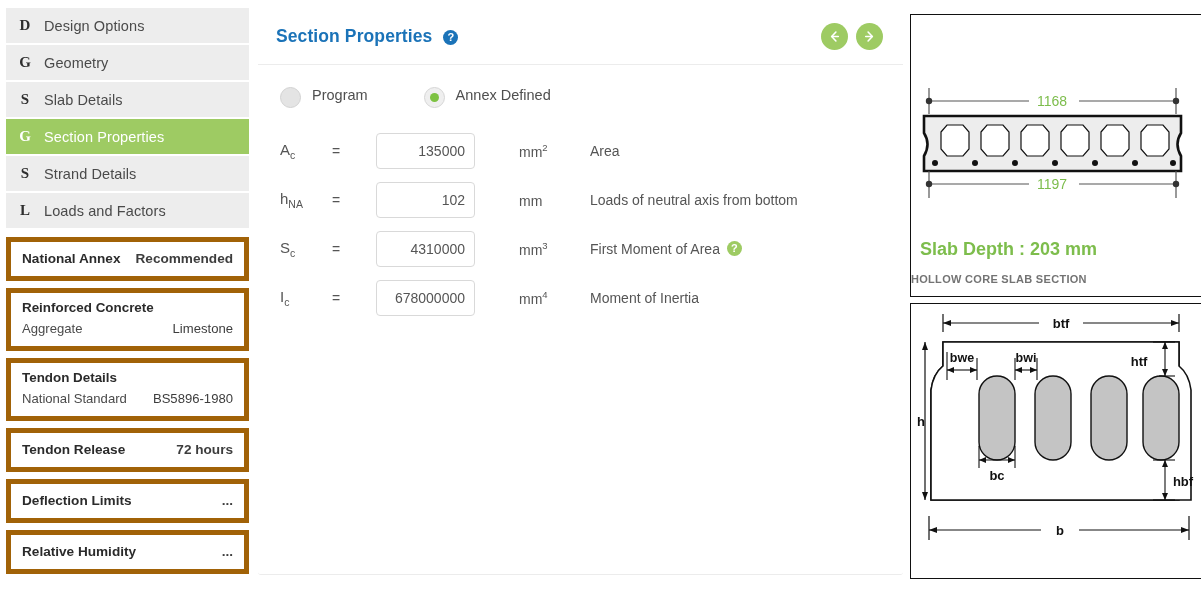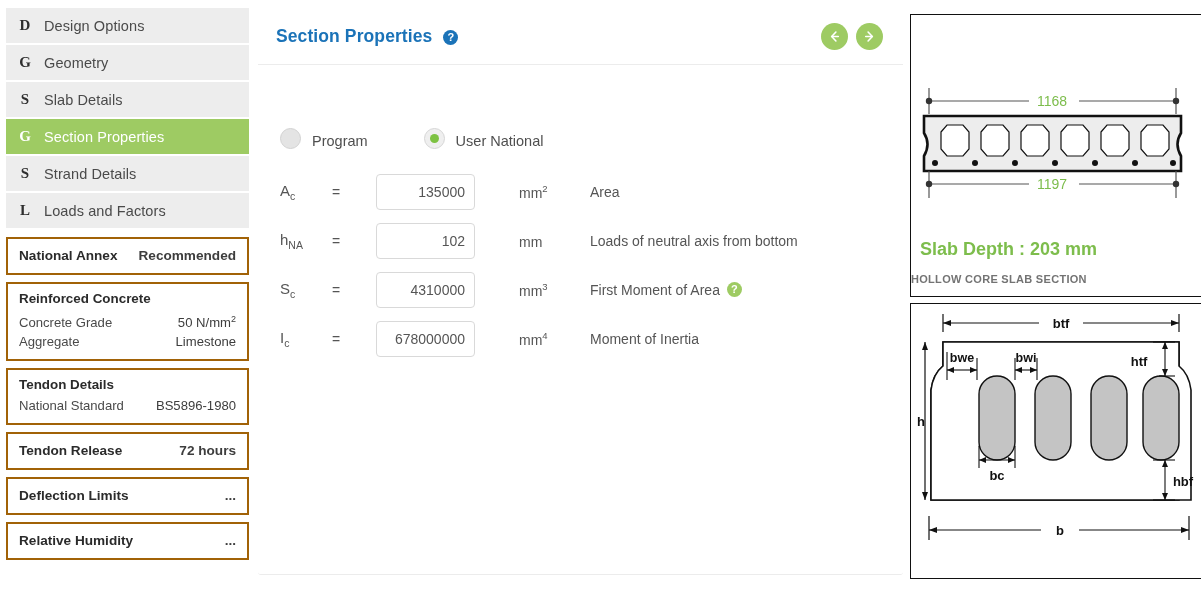--- a/index.html
+++ b/index.html
@@ -32,21 +32,21 @@
     color: #2e2e2e;
   }
   .nav-item.active .nav-icon { color: #ffffff; }
   .nav-label {
     font-size: 14.5px; color: #4a4a4a; letter-spacing: .1px;
   }
   .nav-item.active .nav-label { color: #ffffff; }
 
   
   .card {
-    border: 2px solid #a16207;
+    border: 5px solid #a16207;
     background: #fff;
     margin-top: 7px;
     padding: 7px 11px 8px 11px;
   }
   .card-row {
     display: flex; align-items: baseline;
     font-size: 13.2px; color: #3d3d3d;
     line-height: 19px;
   }
   .card-row .k { flex: 0 0 auto; }
@@ -92,21 +92,21 @@
     background: #9ecb63; color: #fff;
     display: flex; align-items: center; justify-content: center;
     cursor: pointer;
   }
   .arrow-btn svg { display: block; }
 
   .radio-row {
     display: flex; align-items: center;
     padding: 22px 0 0 22px;
   }
-  .radio-opt { display: flex; align-items: flex-end; cursor: pointer; margin-top: 41px; }
+  .radio-opt { display: flex; align-items: flex-start; cursor: pointer; }
   .radio-opt + .radio-opt { margin-left: 56px; }
   .radio-dot {
     width: 21px; height: 21px; border-radius: 50%;
     background: #e4e4e4; border: 1px solid #d2d2d2;
     display: flex; align-items: center; justify-content: center;
   }
   .radio-dot.on { background: #efefef; border-color: #d6d6d6; }
   .radio-dot.on::after {
     content: ""; width: 9px; height: 9px; border-radius: 50%;
     background: #7dc242;
@@ -210,24 +210,20 @@
 
     <div class="card single">
       <div class="card-row">
         <span class="k">National Annex</span>
         <span class="v">Recommended</span>
       </div>
     </div>
 
     <div class="card">
       <div class="card-title">Reinforced Concrete</div>
-      <div class="card-row sub">
-        <span class="k">Concrete Grade</span>
-        <span class="v"><span>50 N/mm</span><sup>2</sup></span>
-      </div>
       <div class="card-row sub">
         <span class="k">Aggregate</span>
         <span class="v">Limestone</span>
       </div>
     </div>
 
     <div class="card">
       <div class="card-title">Tendon Details</div>
       <div class="card-row sub">
         <span class="k">National Standard</span>
@@ -280,21 +276,21 @@
       </div>
     </div>
 
     <div class="radio-row">
       <div class="radio-opt">
         <span class="radio-dot"></span>
         <span class="radio-label">Program</span>
       </div>
       <div class="radio-opt">
         <span class="radio-dot on"></span>
-        <span class="radio-label">User National</span>
+        <span class="radio-label">Annex Defined</span>
       </div>
     </div>
 
     <div class="form">
 
       <div class="form-row">
         <span class="sym"><span>A</span><sub>c</sub></span>
         <span class="eq">=</span>
         <input class="field" value="135000" style="">
         <span class="unit"><span>mm</span><sup>2</sup></span>

